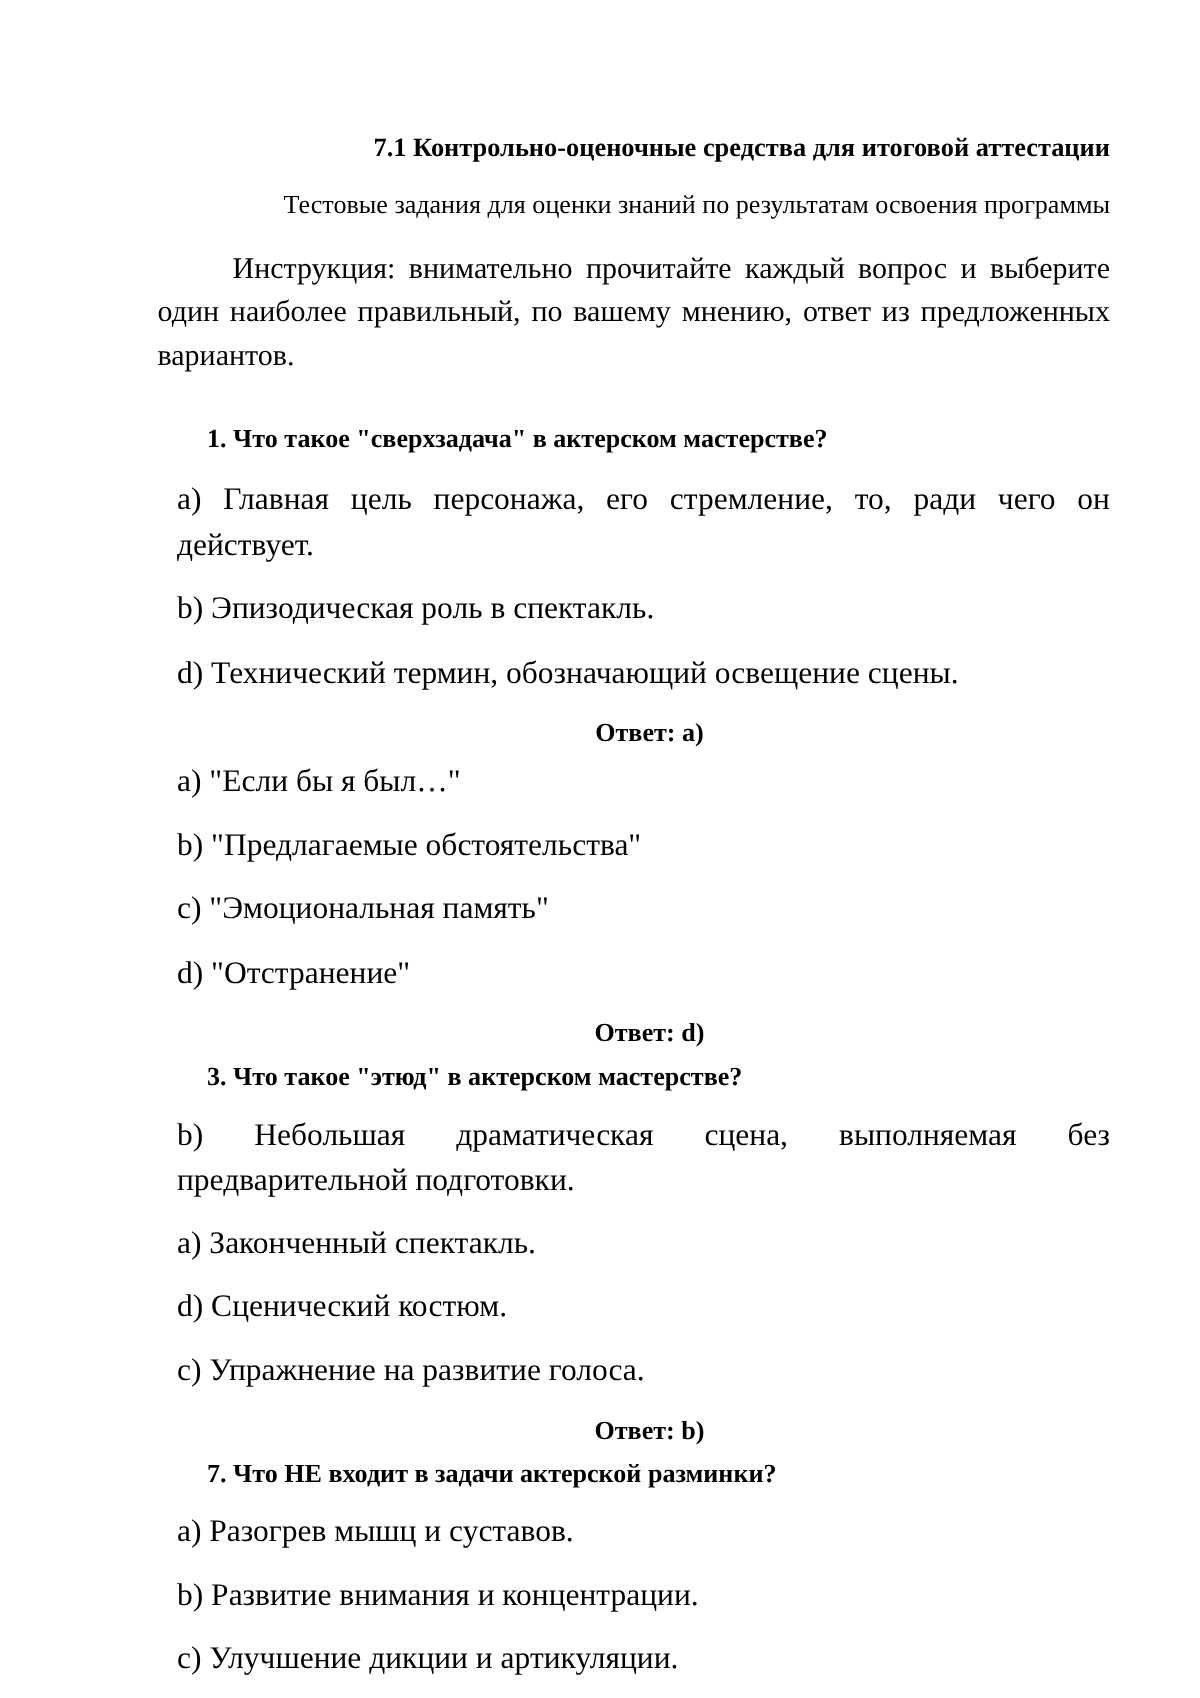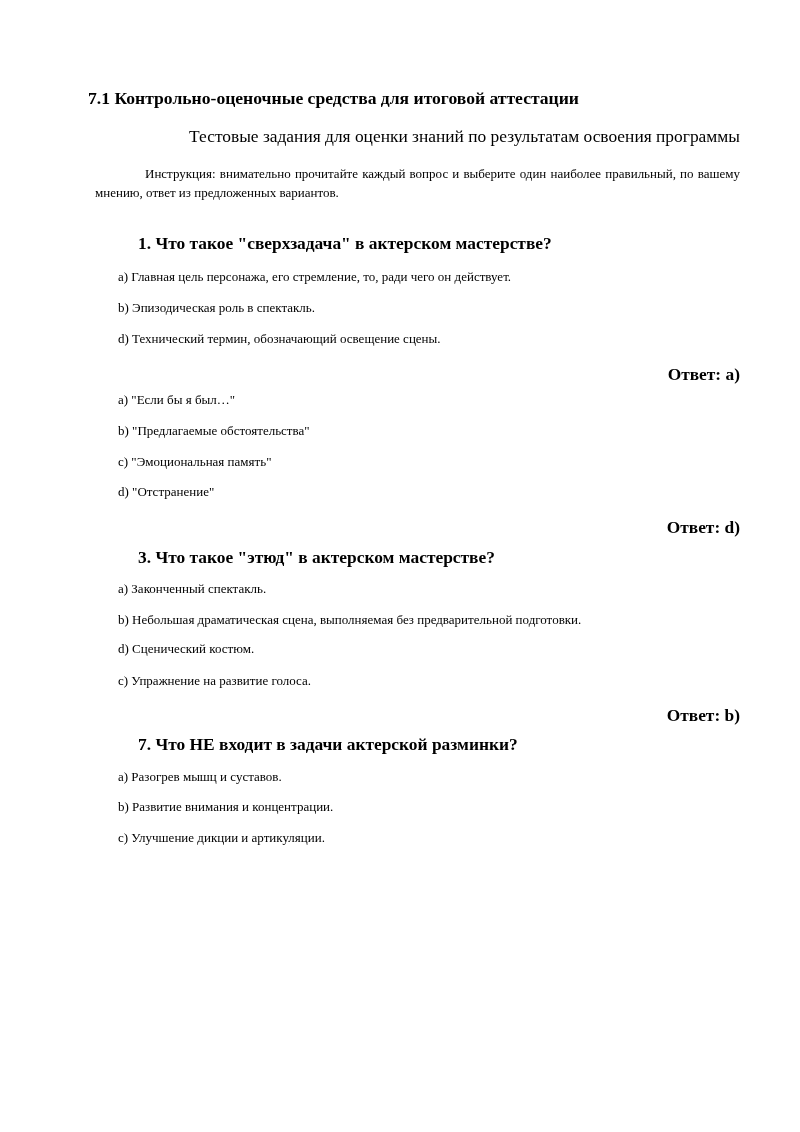--- a/index.html
+++ b/index.html
@@ -22,74 +22,74 @@
     box-sizing: border-box;
   }
   .content {
     position: absolute;
     left: 88px;
     top: 88px;
     width: 652px;
   }
   
   .doc-title {
-    text-align: left;
+    text-align: right;
     font-weight: bold;
     font-size: 17.6px;
     margin: 0 0 18px 0;
     line-height: 1.15;
   }
   
   .doc-subtitle {
     text-align: right;
     font-weight: normal;
     font-size: 17.4px;
     margin: 0 0 19px 0;
     line-height: 1.15;
   }
   
   .instruction {
     text-align: justify;
     text-align-last: left;
     text-indent: 50px;
-    font-size: 13px;
+    font-size: 20px;
     line-height: 1.45;
-    margin: 0 0 28px 7px;
+    margin: 0 0 28px 17px;
   }
   
   .question {
     text-align: justify;
     text-align-last: left;
     text-indent: 50px;
     font-weight: bold;
     font-size: 17.4px;
     line-height: 1.45;
     margin: 0 0 12px 0;
   }
   .question.tight {
     margin-bottom: 10px;
   }
   
   .option {
     text-align: justify;
     text-align-last: left;
     margin: 0 0 12px 30px;
-    font-size: 13px;
+    font-size: 21px;
     line-height: 1.45;
   }
   .option.wrap {
     margin-bottom: 11px;
   }
   
   .answer {
     font-weight: bold;
     font-size: 17.4px;
     line-height: 1.45;
     margin: 0 0 4px 38px;
-    text-align: right;
+    text-align: center;
   }
   .gap-after-options { margin-bottom: 13px; }
 </style>
 </head>
 <body>
 
 <div class="page">
   <div class="content">
 
     <h1 class="doc-title">7.1 Контрольно-оценочные средства для итоговой аттестации</h1>
@@ -109,22 +109,22 @@
     <div>
       <p class="option">a) "Если бы я был…"</p>
       <p class="option">b) "Предлагаемые обстоятельства"</p>
       <p class="option">c) "Эмоциональная память"</p>
       <p class="option gap-after-options">d) "Отстранение"</p>
       <p class="answer">Ответ: d)</p>
     </div>
 
     <div>
       <p class="question tight">3. Что такое "этюд" в актерском мастерстве?</p>
+      <p class="option wrap">b) Небольшая драматическая сцена, выполняемая без предварительной подготовки.</p>
       <p class="option">a) Законченный спектакль.</p>
-      <p class="option wrap">b) Небольшая драматическая сцена, выполняемая без предварительной подготовки.</p>
       <p class="option gap-after-options">d) Сценический костюм.</p>
       <p class="option">c) Упражнение на развитие голоса.</p>
       <p class="answer">Ответ: b)</p>
     </div>
 
     <div>
       <p class="question tight">7. Что НЕ входит в задачи актерской разминки?</p>
       <p class="option">a) Разогрев мышц и суставов.</p>
       <p class="option">b) Развитие внимания и концентрации.</p>
       <p class="option">c) Улучшение дикции и артикуляции.</p>

